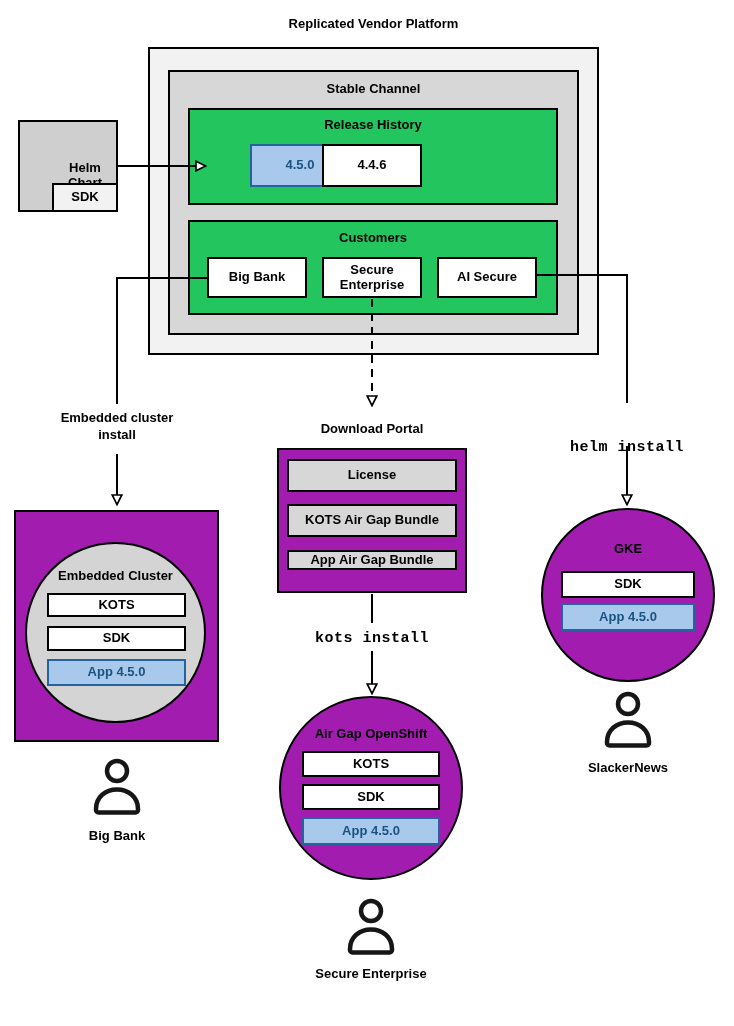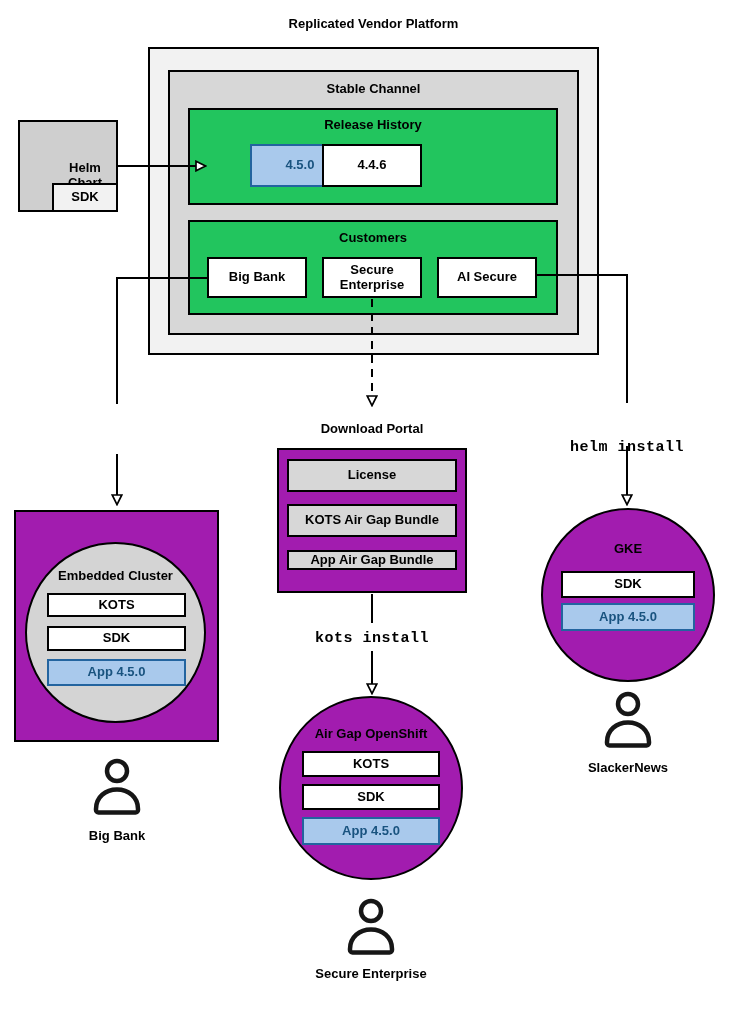--- a/index.html
+++ b/index.html
@@ -64,20 +64,21 @@
   </div>
   <div class="cell" style="left:207px;top:257px;width:100px;height:41px;">Big Bank</div>
   <div class="cell" style="left:322px;top:257px;width:100px;height:41px;">Secure Enterprise</div>
   <div class="cell" style="left:437px;top:257px;width:100px;height:41px;">AI Secure</div>
 
   <div class="panel fill-helm" style="left:18px;top:120px;width:100px;height:92px;">
     <div class="panel-label" style="top:38px;margin-left:34px;">Helm Chart</div>
     <div class="cell fill-lightest" style="left:32px;top:61px;width:66px;height:29px;background:#f2f2f2;">SDK</div>
   </div>
 
+  <div class="flow-label" style="left:42px;top:410px;width:150px;">Embedded cluster install</div>
 
   <div class="flow-label" style="left:287px;top:421px;width:170px;">Download Portal</div>
   <div class="panel fill-light" style="left:277px;top:448px;width:190px;height:145px;">
     <div class="cell gray" style="left:8px;top:9px;width:170px;height:33px;">License</div>
     <div class="cell gray" style="left:8px;top:54px;width:170px;height:33px;">KOTS Air Gap Bundle</div>
     <div class="cell gray" style="left:8px;top:100px;width:170px;height:20px;text-align:center;">App Air Gap Bundle</div>
   </div>
 
   <div class="flow-label mono" style="left:290px;top:629px;width:164px;">kots install</div>
   <div class="flow-label mono" style="left:545px;top:438px;width:164px;text-align:center;">helm install</div>

